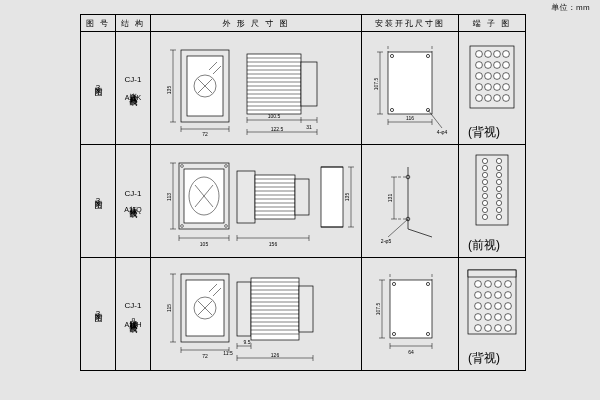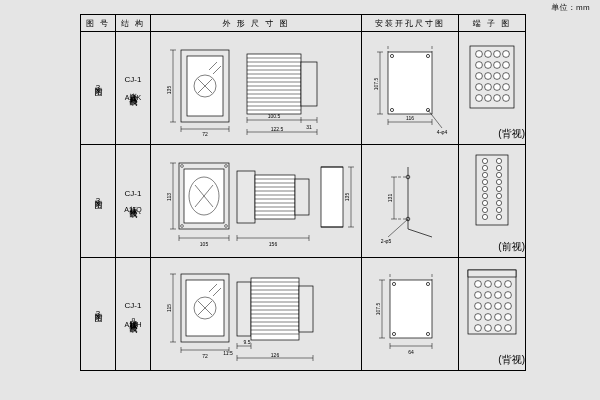--- a/index.html
+++ b/index.html
@@ -72,22 +72,22 @@
     height: 100%;
     gap: 2px;
   }
   .struct-top { font-size: 8px; }
   .struct-bot { font-size: 7px; }
   .caption {
     position: absolute;
     bottom: 3px;
     left: 9px;
     right: 0;
-    text-align: right;
-    font-size: 10px;
+    text-align: left;
+    font-size: 12px;
   }
   .cellbox { position: relative; width: 100%; height: 100%; }
   svg { display: block; }
   .ln { stroke: #000; stroke-width: 0.7; fill: none; }
   .lnthin { stroke: #000; stroke-width: 0.5; fill: none; }
   .dash { stroke: #000; stroke-width: 0.5; fill: none; stroke-dasharray: 3 2; }
   .dim { font-size: 5px; fill: #000; font-family: "Liberation Sans", sans-serif; }
   .dimv { font-size: 5px; fill: #000; font-family: "Liberation Sans", sans-serif; }
   .fillgray { fill: #e8e8e8; stroke: #000; stroke-width: 0.7; }
   .fillwhite { fill: #ffffff; stroke: #000; stroke-width: 0.7; }

